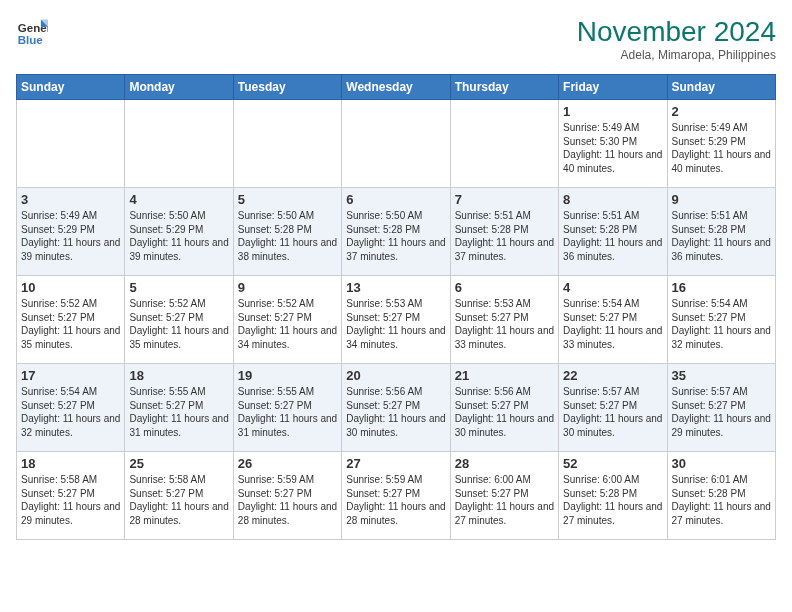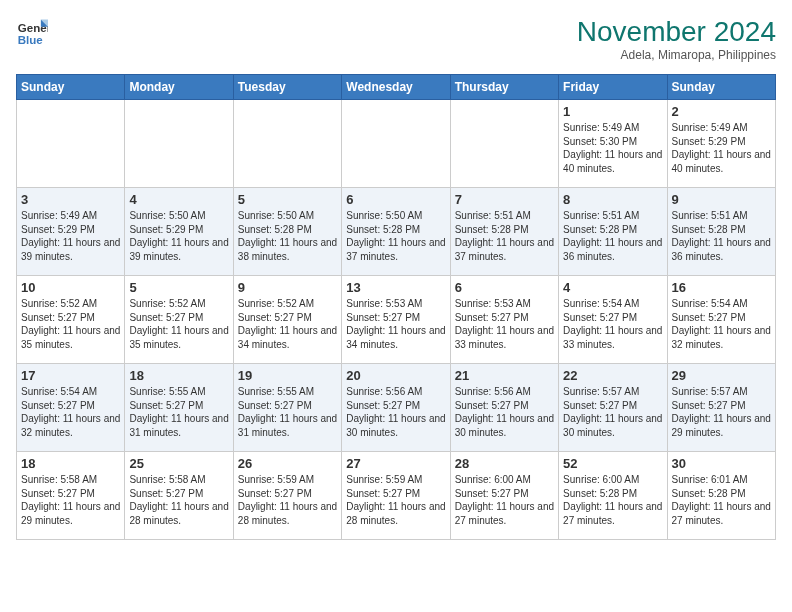--- a/index.html
+++ b/index.html
@@ -250,21 +250,21 @@
           <div class="cell-text">Sunset: 5:27 PM</div>
           <div class="cell-text">Daylight: 11 hours and 30 minutes.</div>
         </td>
         <td>
           <span class="day-num">22</span>
           <div class="cell-text">Sunrise: 5:57 AM</div>
           <div class="cell-text">Sunset: 5:27 PM</div>
           <div class="cell-text">Daylight: 11 hours and 30 minutes.</div>
         </td>
         <td>
-          <span class="day-num">29</span>
+          <span class="day-num">35</span>
           <div class="cell-text">Sunrise: 5:57 AM</div>
           <div class="cell-text">Sunset: 5:27 PM</div>
           <div class="cell-text">Daylight: 11 hours and 29 minutes.</div>
         </td>
       </tr>
       <tr>
         <td>
           <span class="day-num">18</span>
           <div class="cell-text">Sunrise: 5:58 AM</div>
           <div class="cell-text">Sunset: 5:27 PM</div>

